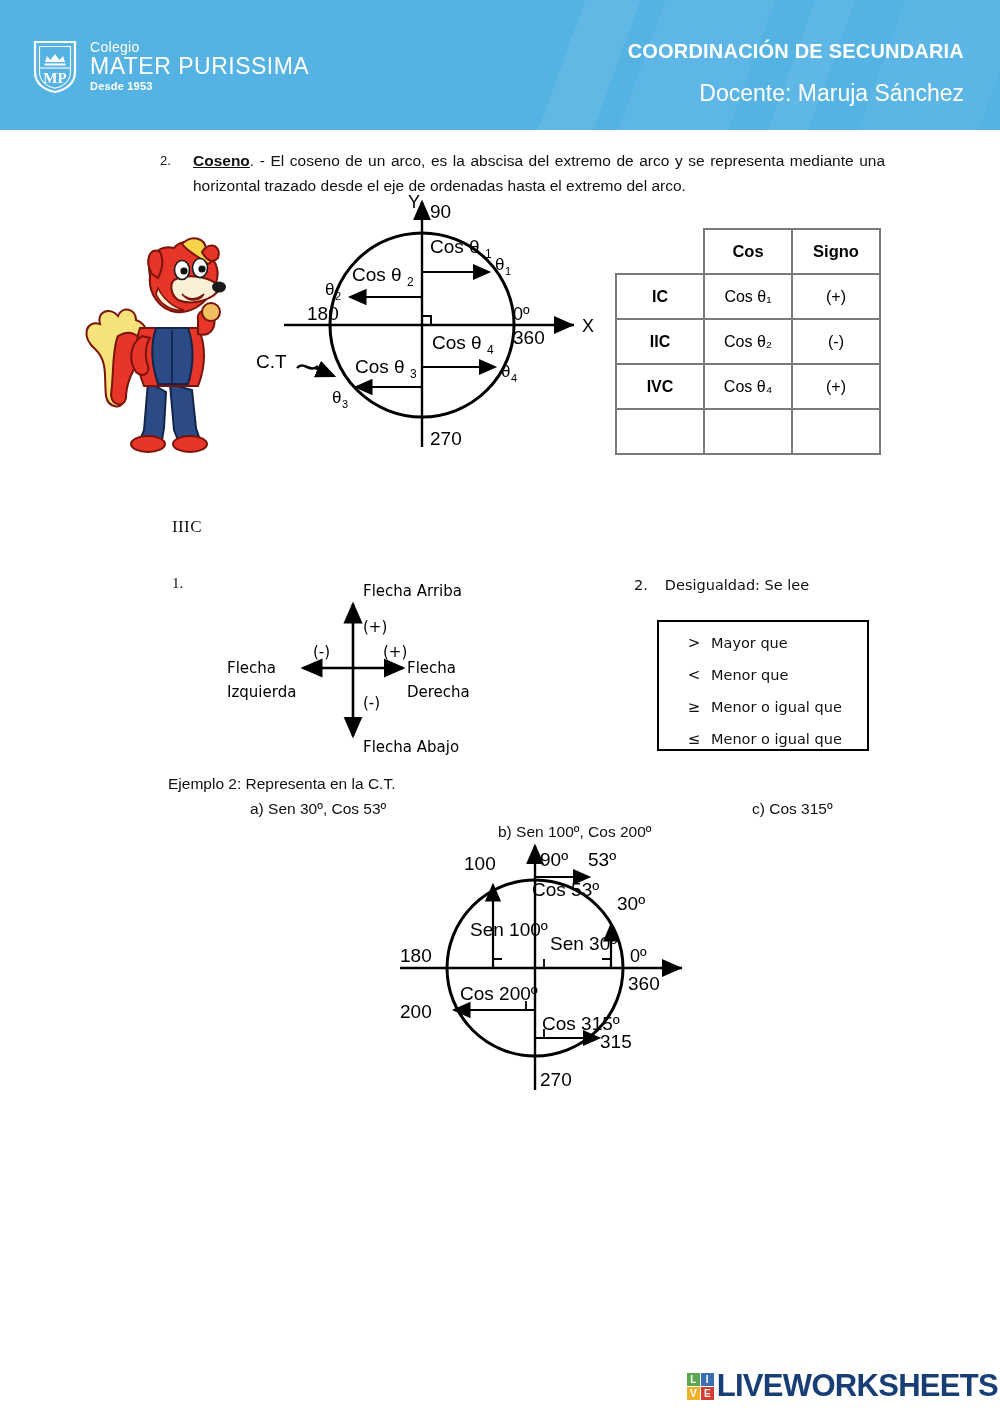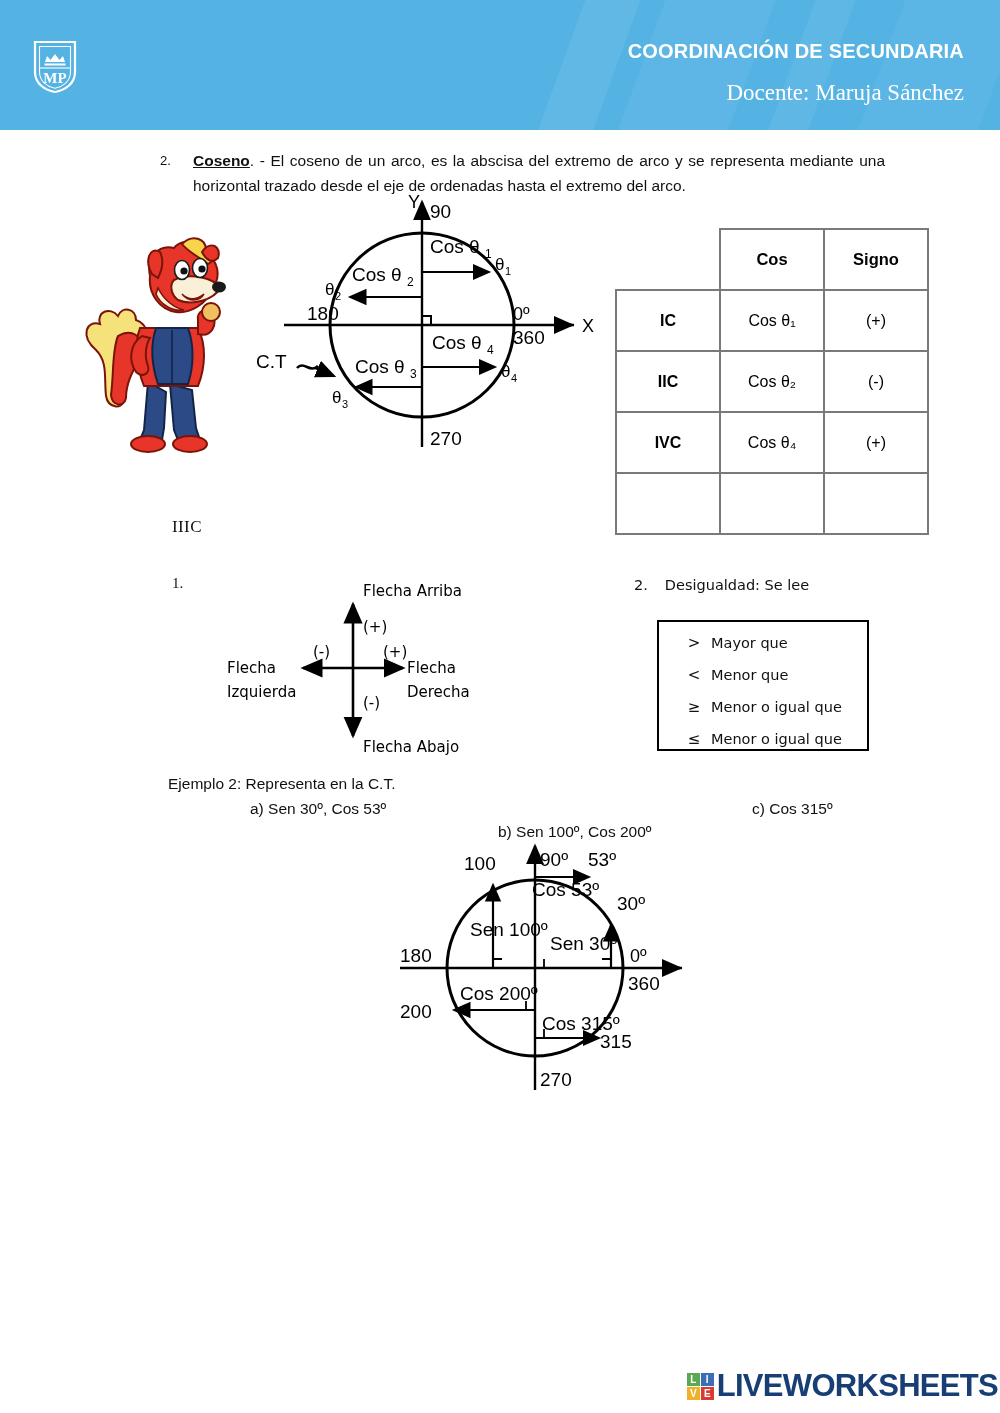--- a/index.html
+++ b/index.html
@@ -29,21 +29,21 @@
   .crest-name{font-size:23px;letter-spacing:.5px;margin-top:1px;}
   .crest-desde{font-size:11px;font-weight:bold;letter-spacing:.2px;margin-top:3px;}
 
   .hdr-title{
     position:absolute;right:36px;top:40px;
     color:#ffffff;font-size:20px;font-weight:bold;letter-spacing:.2px;
     text-align:right;white-space:nowrap;
   }
   .hdr-sub{
     position:absolute;right:36px;top:80px;
-    color:#ffffff;font-size:23px;text-align:left;white-space:nowrap;font-family:Liberation Serif, serif;
+    color:#ffffff;font-size:23px;text-align:left;white-space:nowrap;
   }
 
   
   .para{
     position:absolute;left:160px;top:148px;width:725px;
     font-size:15.5px;color:#111;line-height:1.62;
   }
   .para .num{position:absolute;left:0px;top:2px;font-size:13px;}
   .para .body{margin-left:33px;text-align:justify;}
   .para u{text-decoration:underline;font-weight:bold;}
@@ -57,21 +57,21 @@
   
   .tbl{
     position:absolute;left:615px;top:228px;
     border-collapse:collapse;
   }
   .tbl td,.tbl th{
     border:2px solid #7a7a7a;
     width:86px;height:43px;
     text-align:center;vertical-align:middle;
     font-size:16px;color:#000;
-    padding:8px;
+    padding:0;
   }
   .tbl th{font-weight:bold;font-size:16.5px;}
   .tbl .blankcell{border-color:#7a7a7a;}
   .tbl .noborder{border:none;}
   .tbl td.rowhdr{font-weight:bold;margin-left:28px;}
 
   
   .nota-title{
     position:absolute;left:172px;top:517px;
     font-family:"Liberation Serif",serif;
@@ -141,20 +141,25 @@
   <div class="logo-wrap">
     <div class="shield">
       <svg width="46" height="56" viewBox="0 0 46 56">
         <path d="M3 4 H43 V34 C43 46 33 52 23 54 C13 52 3 46 3 34 Z" fill="none" stroke="#ffffff" stroke-width="2.2"></path>
         <path d="M7.5 8.5 H38.5 V33.5 C38.5 43.5 30.5 48.5 23 50.3 C15.5 48.5 7.5 43.5 7.5 33.5 Z" fill="none" stroke="#ffffff" stroke-width="1.1"></path>
         <line x1="7.5" y1="30" x2="38.5" y2="30" stroke="#ffffff" stroke-width="1.1"></line>
         <path d="M13 24 L15 18 L18.5 22 L23 16 L27.5 22 L31 18 L33 24 Z" fill="#ffffff"></path>
         <rect x="12.5" y="25.5" width="21" height="2" fill="#ffffff"></rect>
         <text x="23" y="45" font-family="Liberation Serif, serif" font-size="15" font-weight="bold" fill="#ffffff" text-anchor="middle">MP</text>
       </svg>
+    </div>
+    <div class="crest-text">
+      <div class="crest-colegio">Colegio</div>
+      <div class="crest-name">MATER PURISSIMA</div>
+      <div class="crest-desde">Desde 1953</div>
     </div>
   </div>
 
   <div class="hdr-title">COORDINACIÓN DE SECUNDARIA</div>
   <div class="hdr-sub">Docente: Maruja Sánchez</div>
 </div>
 
 <div class="para">
   <span class="num">2.</span>
   <div class="body">

